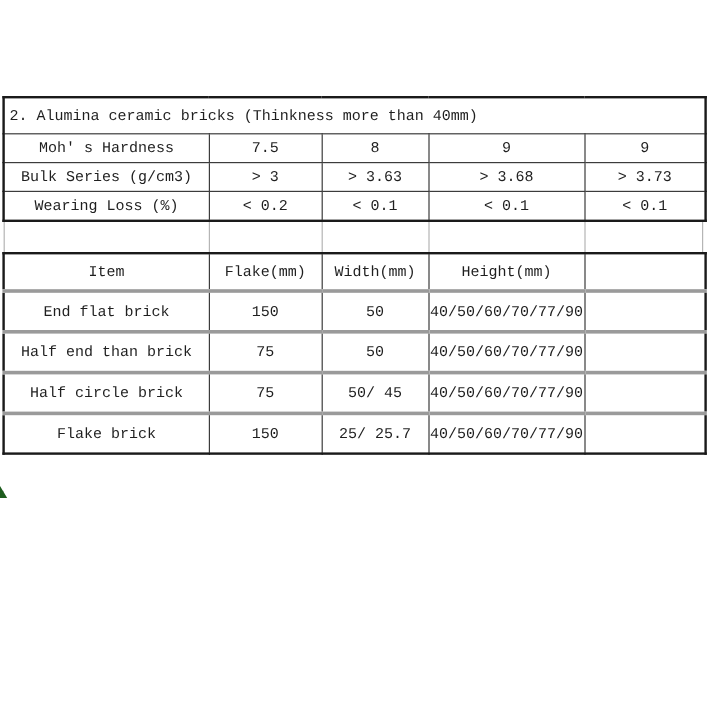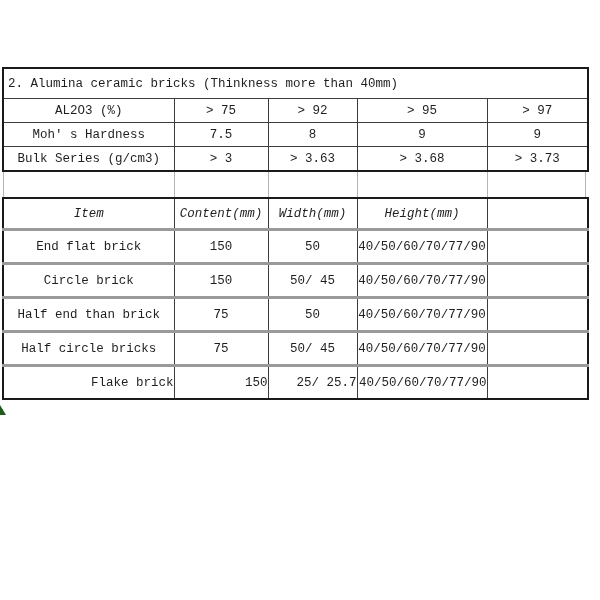--- a/index.html
+++ b/index.html
@@ -1,39 +1,39 @@
 <!DOCTYPE html>
 <html><head>
 <meta charset="utf-8">
 <style>
   html,body{margin:0;padding:0;}
   body{
     width:600px;height:600px;background:#ffffff;position:relative;overflow:hidden;
     font-family:"Liberation Mono","DejaVu Sans Mono",monospace;
     font-size:12.5px;color:#1f1f1f;
   }
-  .sheet{position:absolute;left:2px;top:67px;width:501px;}
+  .sheet{position:absolute;left:2px;top:80px;width:501px;}
   table{border-collapse:collapse;table-layout:fixed;width:585px;}
   col.c1{width:171px;} col.c2{width:94px;} col.c3{width:89px;} col.c4{width:130px;} col.c5{width:101px;}
   
   .t1{border:2px solid #1a1a1a;}
   .t1 td{border:1px solid #3c3c3c;text-align:center;padding:0;white-space:nowrap;overflow:hidden;}
   .t1 .title-cell{text-align:left;padding-left:4px;height:29px;}
   .t1 .hdr td{height:26px;}
   .t1 .r td{height:23px;}
   
   .spacer{position:relative;height:25px;background:#ffffff;}
   .spacer .vline{position:absolute;top:0;bottom:0;width:1px;background:#b5b5b5;}
   
   .t2{border:2px solid #1a1a1a;}
   .t2 td{border-left:1px solid #3c3c3c;border-right:1px solid #3c3c3c;
          border-bottom:3px solid #9a9a9a;text-align:center;padding:0;white-space:nowrap;overflow:hidden;}
-  .t2 .hdr td{height:29px;font-style:italic;}
+  .t2 .hdr td{height:29px;}
   .t2 .r td{height:31px;}
-  .t2 tr:last-child td{border-bottom:0;text-align:right;}
+  .t2 tr:last-child td{border-bottom:0;}
   
   .grid-stub{position:absolute;left:0;top:409px;width:3px;height:2px;background:#9a9a9a;}
   .green-mark{position:absolute;left:0;top:405px;width:0;height:0;
       border-bottom:10px solid #1d5c1d;border-right:6px solid transparent;}
 </style>
 </head>
 <body>
 
 <div class="sheet">
 
@@ -43,39 +43,39 @@
         <col class="c2">
         <col class="c3">
         <col class="c4">
         <col class="c5">
       </colgroup>
     <tbody>
         <tr>
       <td class="title-cell" colspan="5">2. Alumina ceramic bricks (Thinkness more than 40mm)</td>
     </tr>
     <tr class="r">
-      <td>AL2O3 (%)</td>
-      <td>&gt; 75</td>
-      <td>&gt; 92</td>
-      <td>&gt; 95</td>
-      <td>&gt; 97</td>
-    </tr>
-    <tr class="r">
       <td>Moh' s Hardness</td>
       <td>7.5</td>
       <td>8</td>
       <td>9</td>
       <td>9</td>
     </tr>
     <tr class="r">
       <td>Bulk Series (g/cm3)</td>
       <td>&gt; 3</td>
       <td>&gt; 3.63</td>
       <td>&gt; 3.68</td>
       <td>&gt; 3.73</td>
+    </tr>
+    <tr class="r">
+      <td>Wearing Loss (%)</td>
+      <td>&lt; 0.2</td>
+      <td>&lt; 0.1</td>
+      <td>&lt; 0.1</td>
+      <td>&lt; 0.1</td>
     </tr>
   </tbody>
     </table>
 
   <div class="spacer">
     <div class="vline" style="left:1px"></div>
     <div class="vline" style="left:172px"></div>
     <div class="vline" style="left:266px"></div>
     <div class="vline" style="left:355px"></div>
     <div class="vline" style="left:485px"></div>
@@ -86,48 +86,41 @@
     <colgroup>
         <col class="c1">
         <col class="c2">
         <col class="c3">
         <col class="c4">
         <col class="c5">
       </colgroup>
     <tbody>
         <tr class="hdr">
       <td>Item</td>
-      <td>Content(mm)</td>
+      <td>Flake(mm)</td>
       <td>Width(mm)</td>
       <td>Height(mm)</td>
       <td></td>
     </tr>
     <tr class="r">
       <td>End flat brick</td>
       <td>150</td>
       <td>50</td>
       <td>40/50/60/70/77/90</td>
       <td></td>
     </tr>
     <tr class="r">
-      <td>Circle brick</td>
-      <td>150</td>
-      <td>50/ 45</td>
-      <td>40/50/60/70/77/90</td>
-      <td></td>
-    </tr>
-    <tr class="r">
       <td>Half end than brick</td>
       <td>75</td>
       <td>50</td>
       <td>40/50/60/70/77/90</td>
       <td></td>
     </tr>
     <tr class="r">
-      <td>Half circle bricks</td>
+      <td>Half circle brick</td>
       <td>75</td>
       <td>50/ 45</td>
       <td>40/50/60/70/77/90</td>
       <td></td>
     </tr>
     <tr class="r">
       <td>Flake brick</td>
       <td>150</td>
       <td>25/ 25.7</td>
       <td>40/50/60/70/77/90</td>

